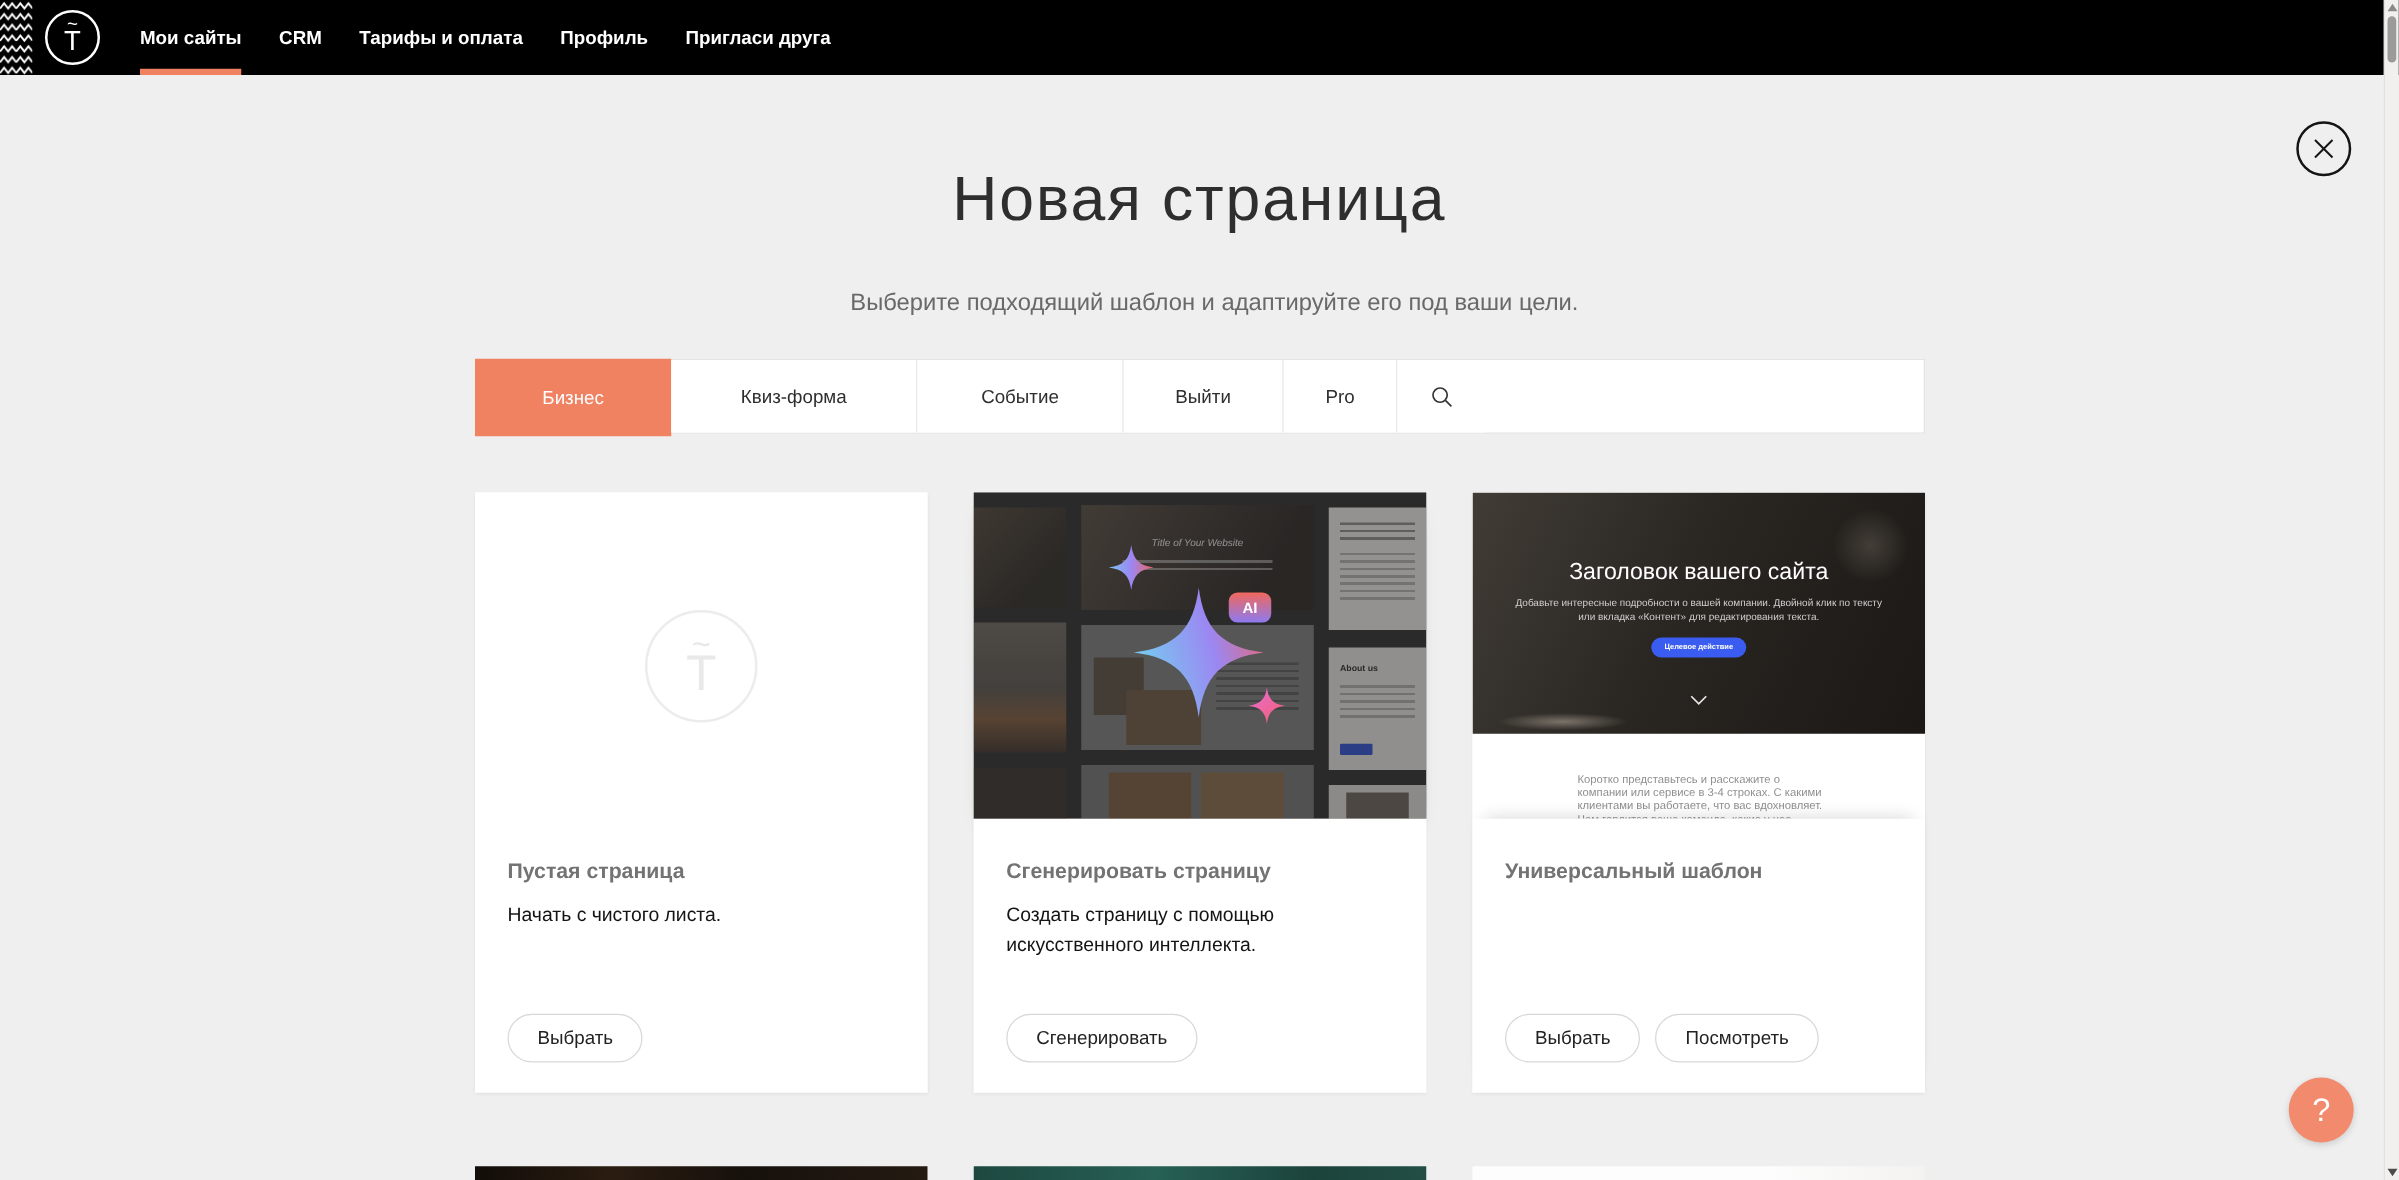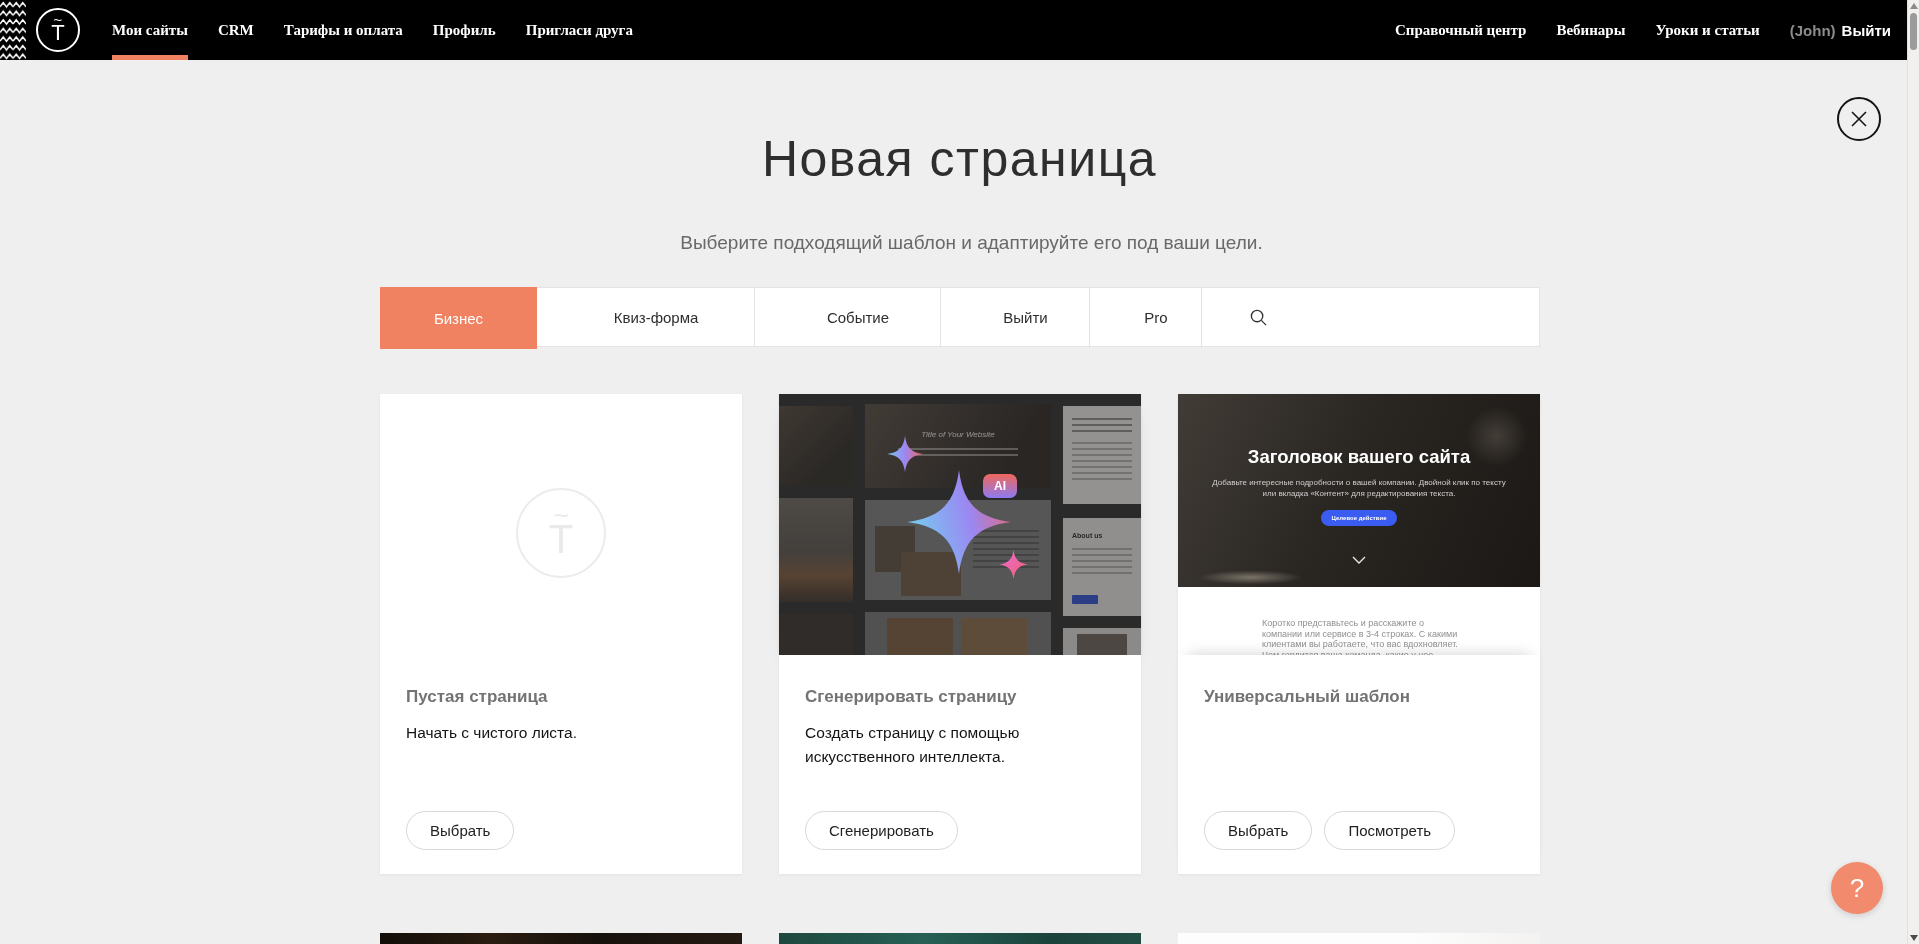--- a/index.html
+++ b/index.html
@@ -9,38 +9,38 @@
 
   
   .header { position:absolute; left:0; top:0; width:1919px; height:60px; background:#000; display:flex; align-items:stretch; z-index:20; }
   .zigzag { position:absolute; left:0; top:0; width:26px; height:60px; }
   .logo { position:absolute; left:36px; top:8px; width:44px; height:44px; border:2.5px solid #fff; border-radius:50%;
           display:flex; flex-direction:column; align-items:center; justify-content:center; color:#fff; }
   .logo .tld { font-size:15px; line-height:7px; font-weight:400; margin-top:-2px; }
   .logo .ltr { font-size:22px; line-height:20px; font-weight:400; }
   .nav-left { position:absolute; left:112px; top:0; height:60px; display:flex; gap:30px; }
   .nav-right { position:absolute; right:28px; top:0; height:60px; display:flex; gap:30px; }
-  .nav-item { position:relative; height:60px; display:flex; align-items:center; color:#fff; font-size:15px; font-weight:700; cursor:pointer; white-space:nowrap;font-family:Liberation Serif, serif; }
+  .nav-item { position:relative; height:60px; display:flex; align-items:center; color:#fff; font-size:15px; font-weight:700; cursor:pointer; white-space:nowrap; }
   .nav-item.active::after { content:""; position:absolute; left:0; right:0; bottom:0; height:5px; background:#f08262; }
   .user-block { display:flex; align-items:center; gap:6px; height:60px; }
   .user-name { color:#8c8c8c; font-size:15px; font-weight:700; }
   .logout { color:#fff; font-size:15px; font-weight:700; cursor:pointer; }
 
   
   .close-btn { position:absolute; left:1837px; top:97px; width:44px; height:44px; border:2px solid #141414; border-radius:50%;
                background:transparent; display:flex; align-items:center; justify-content:center; cursor:pointer; z-index:15; }
 
   
   .page-title { position:absolute; left:0; top:130px; width:1919px; text-align:center; font-size:50px; font-weight:300;
                 letter-spacing:1.5px; color:#2e2e2e; }
   .page-subtitle { position:absolute; left:0; top:232px; width:1919px; text-align:center; font-size:19px; font-weight:300; color:#696969;margin-left:12px; }
 
   
   .tabbar { position:absolute; left:380px; top:287px; width:1160px; height:60px; display:flex; background:#fff;
-            border:1px solid #e3e3e3; z-index:5;gap:21px; }
+            border:1px solid #e3e3e3; z-index:5; }
   .tab { height:100%; display:flex; align-items:center; justify-content:center; font-size:15px; color:#2e2e2e;
          background:#fff; border:none; border-right:1px solid #e3e3e3; cursor:pointer; font-family:inherit; }
   .tab:last-child { border-right:none; }
   .tab.active { background:#f08262; color:#fff; margin:-1px 0 -1px -1px; height:62px; border-right:none; }
   .tab.w0{width:157px;} .tab.w1{width:164px;} .tab.w2{width:187px;} .tab.w3{width:197px;}
   .tab.w4{width:165px;} .tab.w5{width:128px;} .tab.w6{width:91px;} .tab.w7{width:71px;}
 
   
   .card { position:absolute; top:394px; width:362px; height:480px; background:#fff; box-shadow:0 1px 3px rgba(0,0,0,0.06); }
   .card.c0{left:380px;} .card.c1{left:779px;} .card.c2{left:1178px;}
@@ -85,21 +85,21 @@
               background:linear-gradient(180deg,#f0685c,#8e7af0); color:#fff; font-size:12px; font-weight:700;
               display:flex; align-items:center; justify-content:center; }
 
   
   .uni-img { height:261px; background:#fff; }
   .hero { position:absolute; left:0; top:0; width:362px; height:193px; overflow:hidden;
           background:
             radial-gradient(closest-side at 20% 95%, rgba(214,204,188,0.45), rgba(214,204,188,0) 72%),
             radial-gradient(closest-side at 88% 22%, rgba(130,120,110,0.35), rgba(0,0,0,0) 70%),
             linear-gradient(115deg,#413c36 0%,#2a2622 45%,#1b1815 100%); }
-  .hero-title { position:absolute; left:0; top:52px; width:362px; text-align:center; color:#fff; font-size:18.5px; font-weight:700; }
+  .hero-title { position:absolute; left:0; top:52px; width:362px; text-align:center; color:#fff; font-size:18.5px; font-weight:400; }
   .hero-sub { position:absolute; left:31px; top:84px; width:300px; text-align:center; color:#cfcfcf; font-size:8px; line-height:1.35; }
   .hero-btn { position:absolute; left:143px; top:116px; width:76px; height:16px; border-radius:8px; background:#3b5cf0; border:none;
               color:#fff; font-size:6px; font-weight:700; display:flex; align-items:center; justify-content:center; cursor:pointer; font-family:inherit; }
   .hero-chevron { position:absolute; left:174px; top:162px; }
   .uni-paragraph { position:absolute; left:84px; top:224px; width:200px; height:37px; overflow:hidden;
                    font-size:9px; line-height:10.5px; color:#8f8f8f; }
   .card.c2 .card-body { box-shadow:0 -10px 14px -10px rgba(0,0,0,0.18); }
 
   
   .brow { position:absolute; top:933px; width:362px; height:60px; }
@@ -138,29 +138,20 @@
       <span class="tld">~</span>
       <span class="ltr">T</span>
     </div>
     <nav class="nav-left">
       <a class="nav-item active">Мои сайты</a>
       <a class="nav-item">CRM</a>
       <a class="nav-item">Тарифы и оплата</a>
       <a class="nav-item">Профиль</a>
       <a class="nav-item">Пригласи друга</a>
     </nav>
-    <nav class="nav-right">
-      <a class="nav-item">Справочный центр</a>
-      <a class="nav-item">Вебинары</a>
-      <a class="nav-item">Уроки и статьи</a>
-      <span class="user-block">
-        <span class="user-name">(John)</span>
-        <a class="logout">Выйти</a>
-      </span>
-    </nav>
   </div>
 
   <button class="close-btn">
     <svg width="18" height="18" viewBox="0 0 18 18">
       <line x1="2" y1="2" x2="16" y2="16" stroke="#141414" stroke-width="1.6"></line>
       <line x1="16" y1="2" x2="2" y2="16" stroke="#141414" stroke-width="1.6"></line>
     </svg>
   </button>
 
   <h1 class="page-title">Новая страница</h1>

